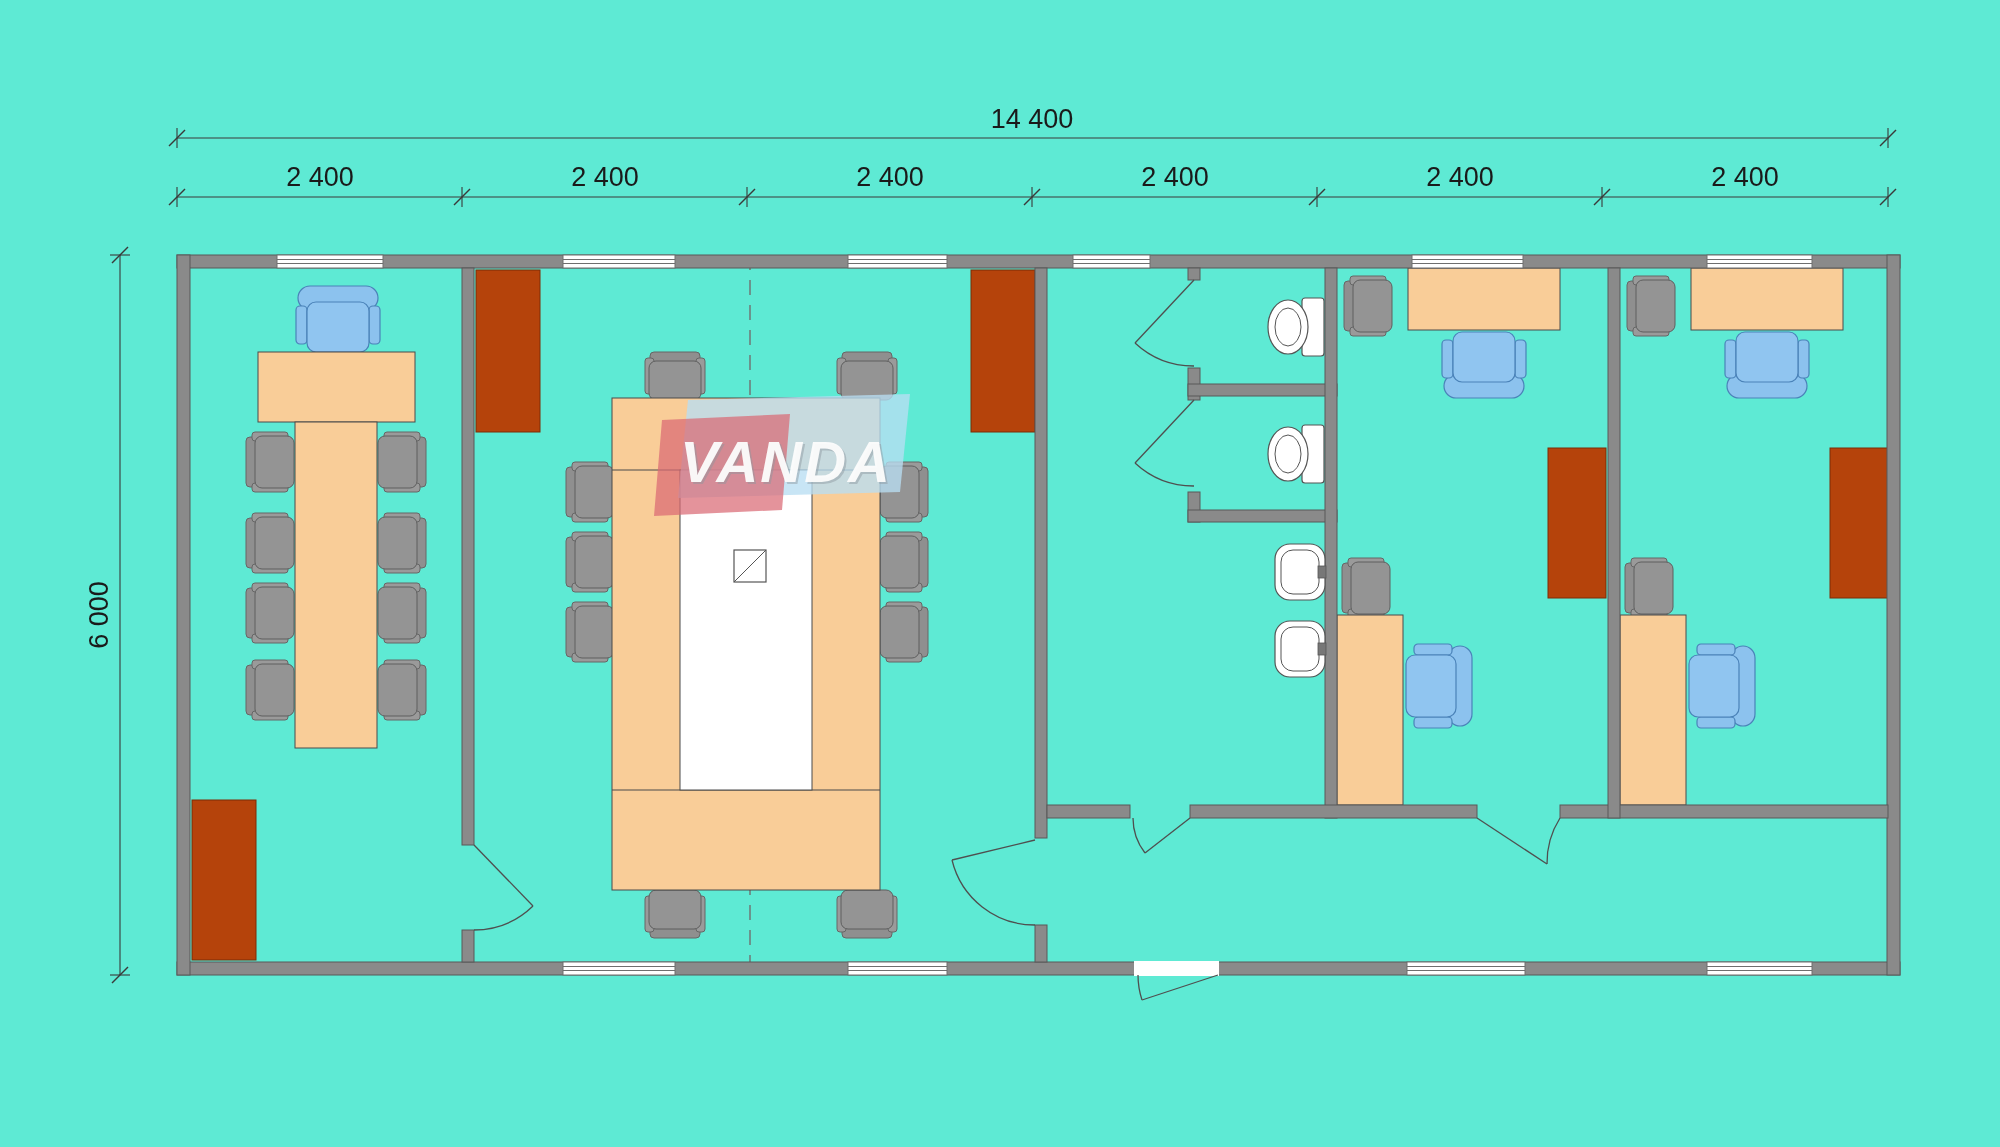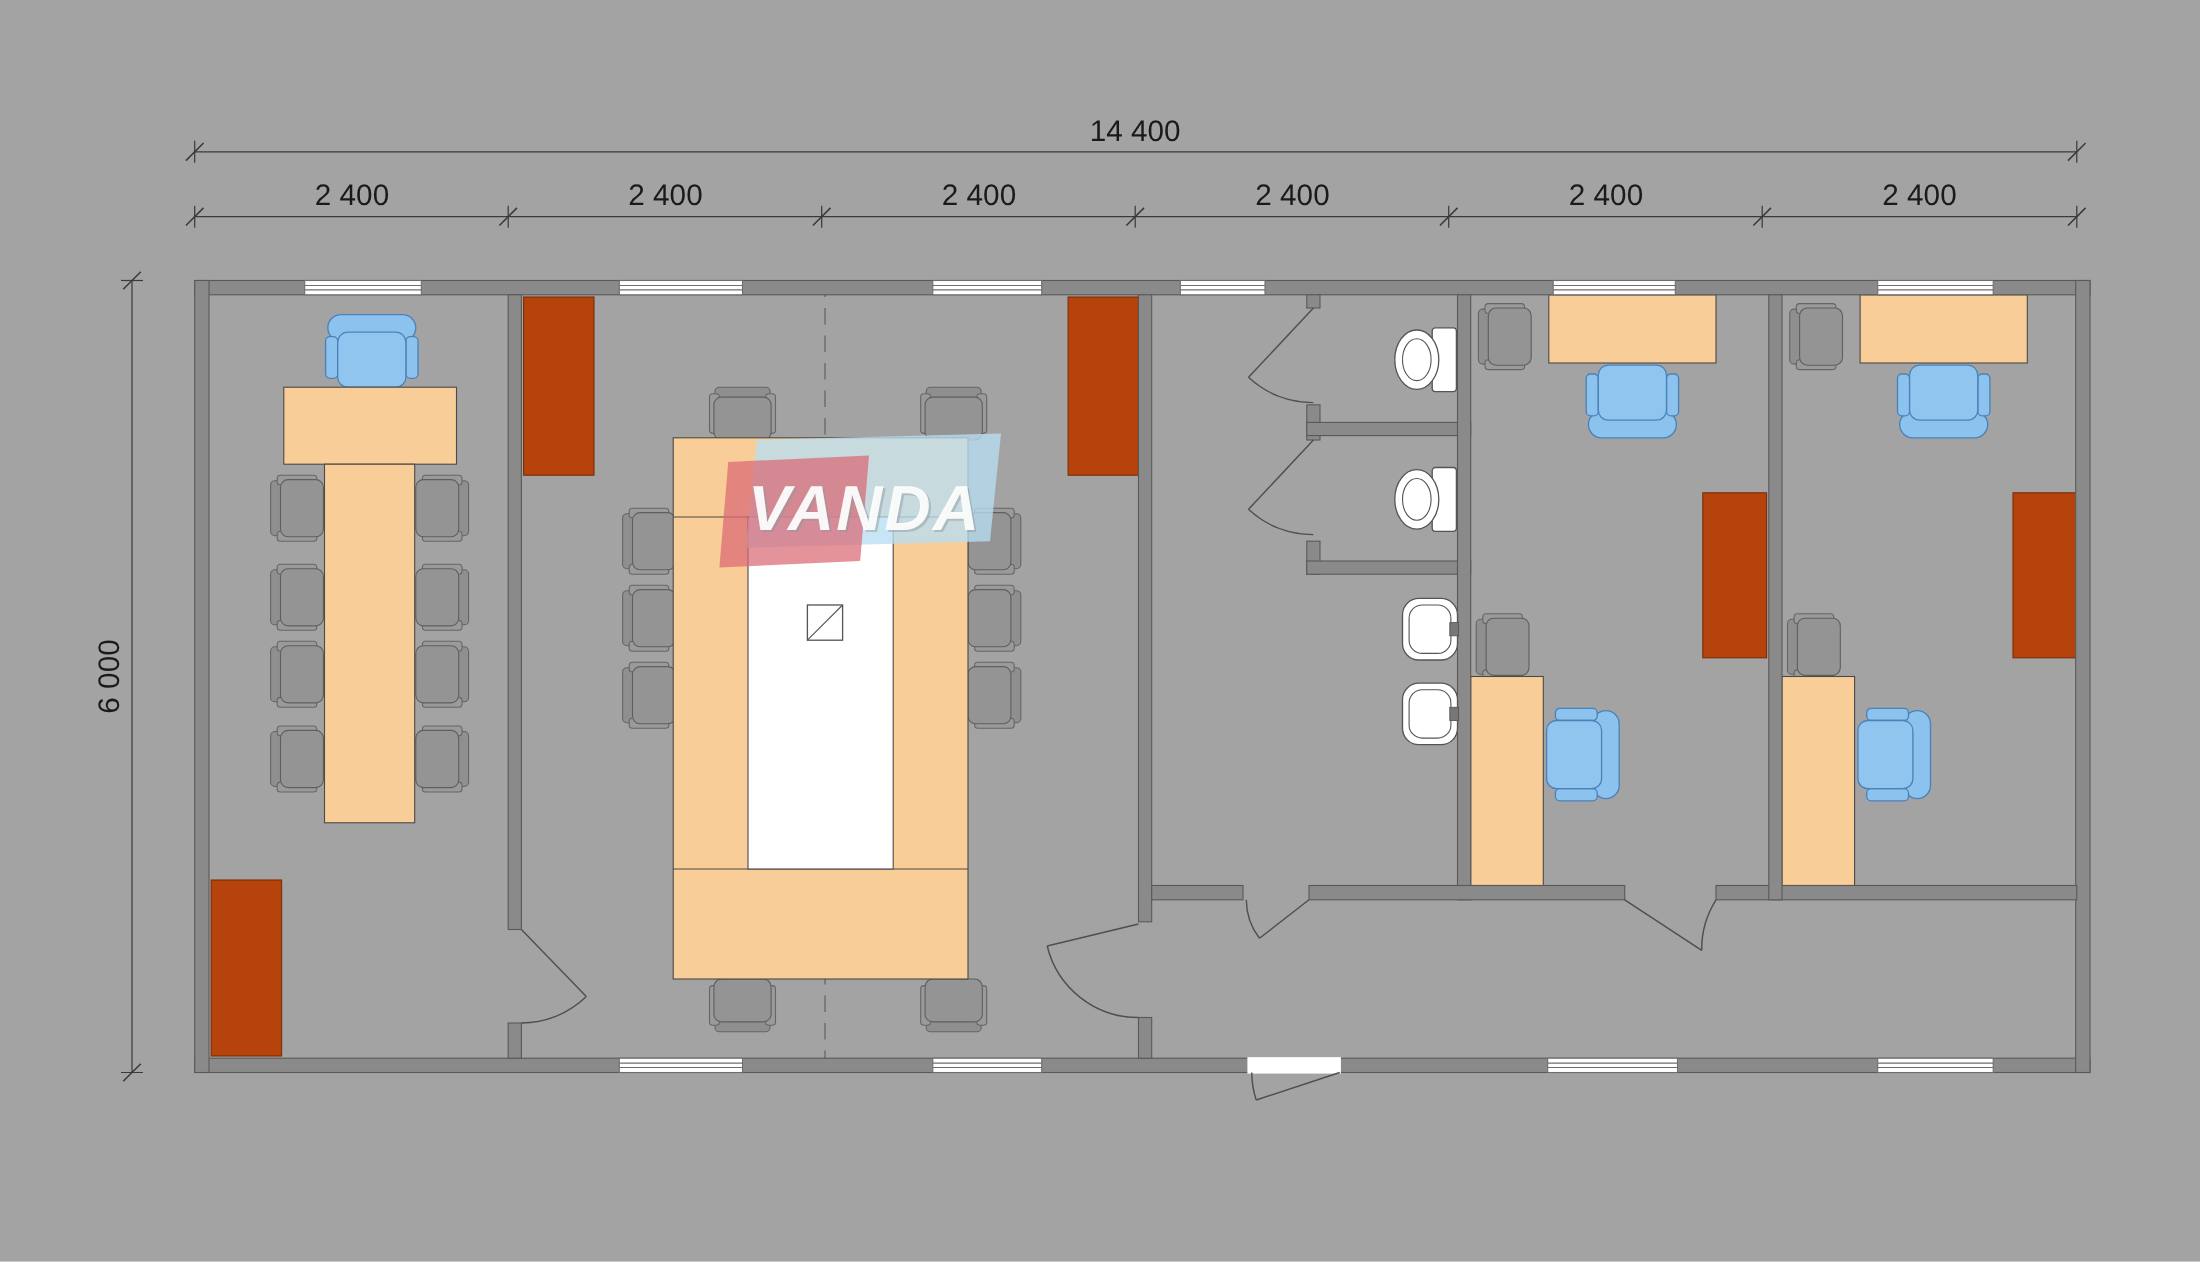--- a/index.html
+++ b/index.html
@@ -1,17 +1,17 @@
 <!DOCTYPE html>
 <html><head>
 <meta charset="utf-8">
 <style>
   html,body{margin:0;padding:0;background:#ffffff;}
   body{font-family:"Liberation Sans", sans-serif;}
-  .plan-wrap{width:2000px;height:1147px;position:relative;background:#a3a3a3;overflow:hidden;}
+  .plan-wrap{width:2000px;height:1147px;position:relative;background:#5eead4;overflow:hidden;}
   svg{display:block;}
   text{font-family:"Liberation Sans", sans-serif;}
   .dim-text{font-size:27px;fill:#1a1a1a;}
   .dim-line{stroke:#3a3a3a;stroke-width:1.1;fill:none;}
   .dim-tick{stroke:#3a3a3a;stroke-width:1.4;}
   .wall{fill:#8a8a8a;stroke:#595959;stroke-width:1;}
   .win{fill:#ffffff;stroke:#6e6e6e;stroke-width:1;}
   .winline{stroke:#6e6e6e;stroke-width:1;}
   .door{stroke:#4f4f4f;stroke-width:1.3;fill:none;}
   .wood{fill:#f9cd98;stroke:#4a4a4a;stroke-width:1;}

